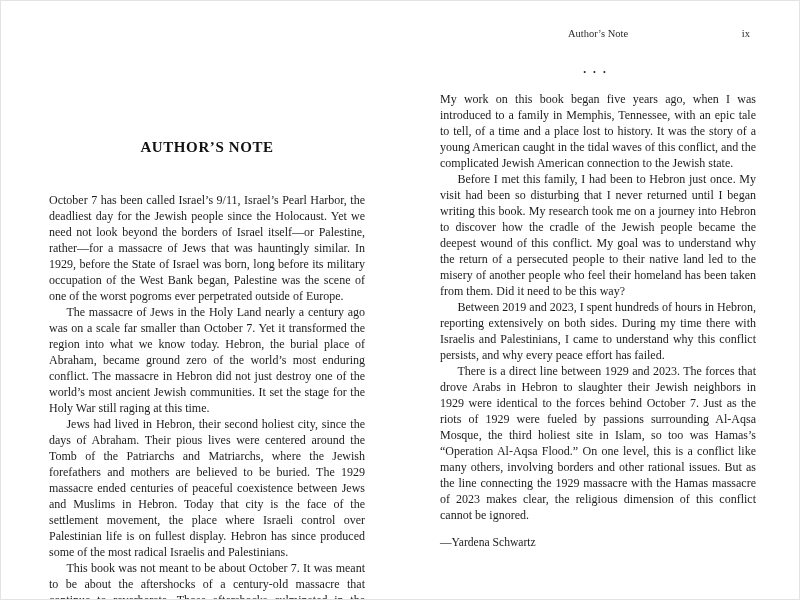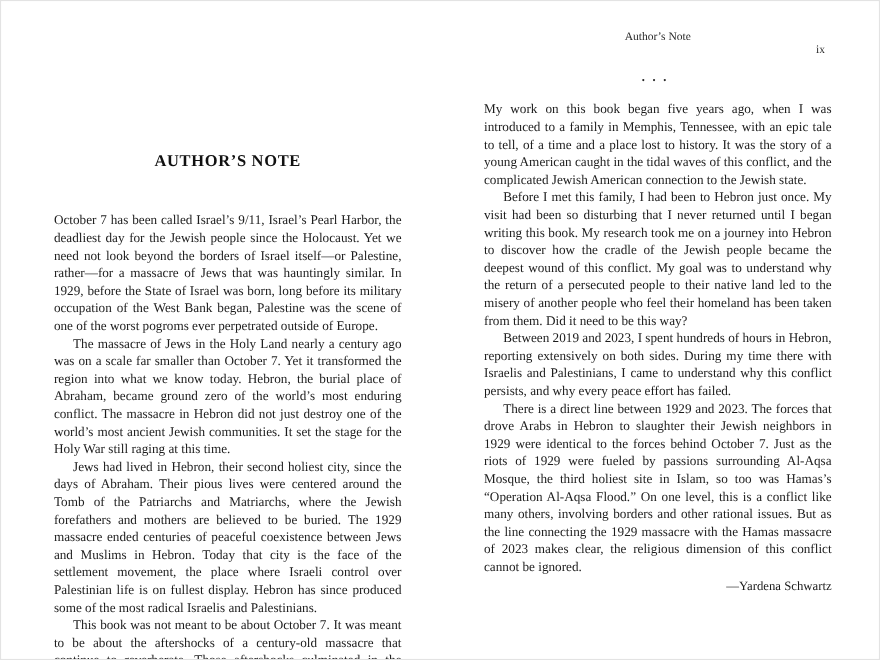--- a/index.html
+++ b/index.html
@@ -37,21 +37,21 @@
     font-size: 10.5px;
     color: #2a2a2a;
   }
   .running-head .rh-title {
     position: absolute;
     left: 0; right: 0;
     text-align: center;
   }
   .running-head .rh-page {
     position: absolute;
-    right: 6px; top: 12px;
+    right: 6px; top: 0;
   }
   .chapter-heading {
     margin-top: 138px;
     text-align: center;
     font-weight: bold;
     font-size: 15px;
     letter-spacing: 0.6px;
     color: #111;
   }
   .left-body { margin-top: 36px; }
@@ -68,22 +68,21 @@
     line-height: 16px;
     text-align: justify;
     hyphens: auto;
     -webkit-hyphens: auto;
     color: #1c1c1c;
   }
   p.body-par.indent { text-indent: 1.45em; }
   .signature {
     font-size: 11.6px;
     line-height: 16px;
-    text-align: right;
-    margin-top: 2px;
+    margin-top: 12px;
     color: #1c1c1c;
   }
 </style>
 </head>
 <body>
 
 <div class="spread">
 
   <div class="page page-left">
     <div class="text-block">

